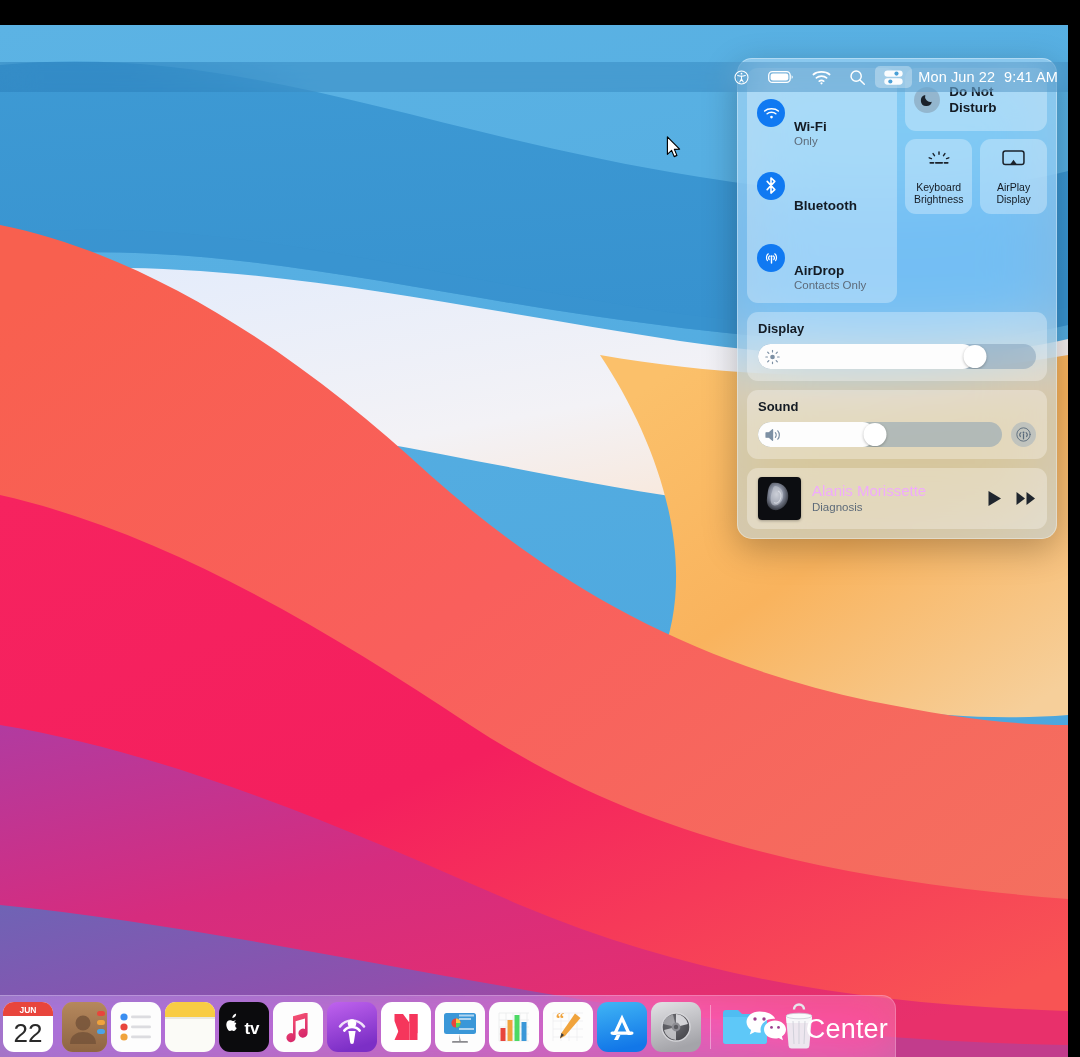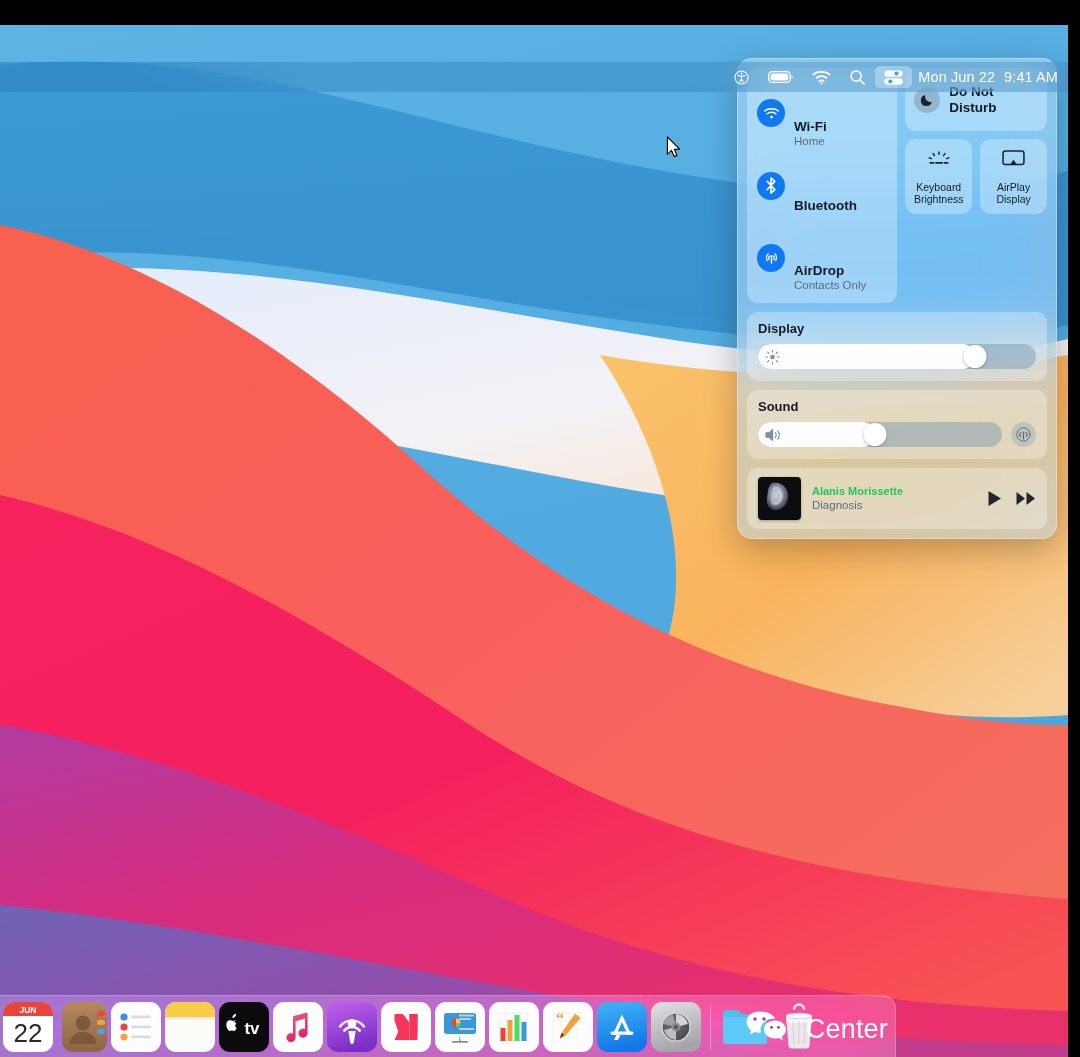--- a/index.html
+++ b/index.html
@@ -129,21 +129,21 @@
   
   #now-playing {
     padding:9px 11px; display:flex; align-items:center; gap:11px;
   }
   #album-art {
     width:43px; height:43px; border-radius:4px; flex:none; overflow:hidden;
     box-shadow:0 1px 3px rgba(0,0,0,0.3);
   }
   #album-art svg { display:block; }
   .np-texts { flex:1; display:flex; flex-direction:column; line-height:1.2; min-width:0; }
-  .np-artist { font-size:11px; font-weight:bold; color:#22c55e; }
+  .np-artist { font-size:15px; font-weight:normal; color:#f0abfc; }
   .np-track { font-size:11.5px; color:#5e6b7a; margin-top:1px; }
   .np-controls { display:flex; align-items:center; gap:14px; color:#20262e; }
   .np-controls svg { display:block; }
 
   
   #cursor { position:absolute; z-index:60; pointer-events:none; }
 
   
   #dock-wrap {
     position:absolute; left:0; bottom:0; width:896px; height:62px;
@@ -297,21 +297,21 @@
           <div class="conn-row">
             <div class="conn-icon">
               <svg width="17" height="13" viewBox="0 0 19 15" fill="none" stroke="#fff" stroke-width="1.8" stroke-linecap="round">
                 <path d="M1.6 4.6 C5.3 1.3 13.7 1.3 17.4 4.6"></path>
                 <path d="M4.5 7.8 C7.1 5.6 11.9 5.6 14.5 7.8"></path>
                 <circle cx="9.5" cy="11.6" r="1.55" fill="#fff" stroke="none"></circle>
               </svg>
             </div>
             <div class="conn-texts">
               <span class="conn-title">Wi-Fi</span>
-              <span class="conn-sub">Home</span>
+              <span class="conn-sub">Only</span>
             </div>
           </div>
 
           <div class="conn-row">
             <div class="conn-icon">
               <svg width="12" height="17" viewBox="0 0 12 18" fill="none" stroke="#fff" stroke-width="1.7" stroke-linejoin="round" stroke-linecap="round">
                 <path d="M2 4.6 L10 13.4 L6 17 L6 1 L10 4.6 L2 13.4"></path>
               </svg>
             </div>
             <div class="conn-texts">

